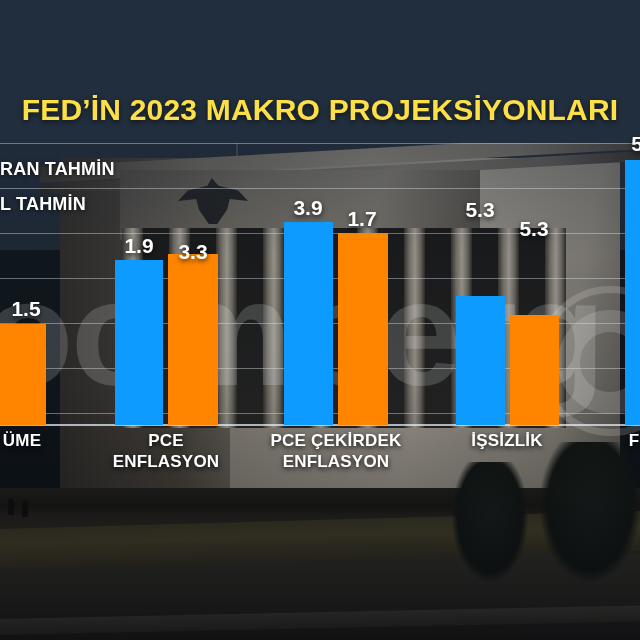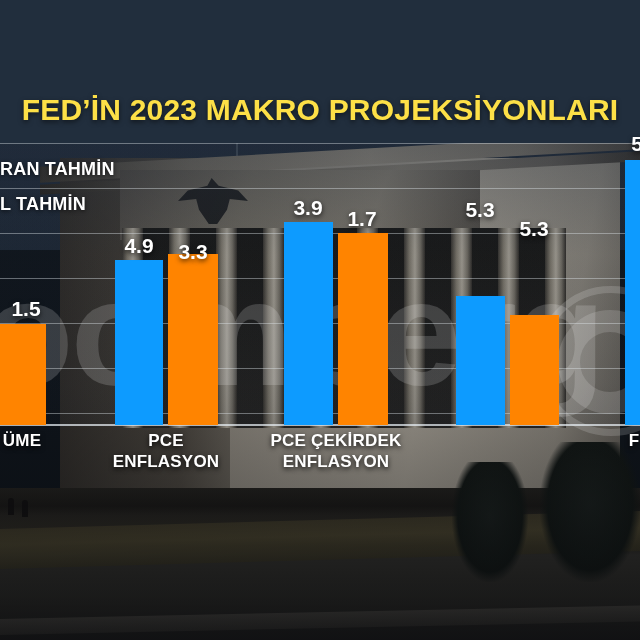--- a/index.html
+++ b/index.html
@@ -279,36 +279,37 @@
         <div class="legend-row">
           <span class="legend-swatch" style="background: rgb(255, 132, 0);"></span>
           <span class="legend-label">L TAHMİN</span>
         </div>
       </div>
 
     <div class="plot" id="plot">
         <div class="bar orange" style="left: 0px; width: 46px; height: 101px;"></div>
         <div class="barlabel" style="left: 0px; width: 52px; top: 297px;">1.5</div>
         <div class="bar blue" style="left: 115px; width: 48px; height: 165px;"></div>
-        <div class="barlabel" style="left: 113px; width: 52px; top: 234px;">4.9</div>
+        <div class="barlabel" style="left: 113px; width: 52px; top: 234px;">1.9</div>
         <div class="bar orange" style="left: 168px; width: 50px; height: 171px;"></div>
         <div class="barlabel" style="left: 167px; width: 52px; top: 240px;">3.3</div>
         <div class="bar blue" style="left: 284px; width: 49px; height: 203px;"></div>
         <div class="barlabel" style="left: 282px; width: 52px; top: 196px;">3.9</div>
         <div class="bar orange" style="left: 338px; width: 50px; height: 192px;"></div>
         <div class="barlabel" style="left: 336px; width: 52px; top: 207px;">1.7</div>
         <div class="bar blue" style="left: 456px; width: 49px; height: 129px;"></div>
         <div class="barlabel" style="left: 454px; width: 52px; top: 198px;">5.3</div>
         <div class="bar orange" style="left: 510px; width: 49px; height: 110px;"></div>
         <div class="barlabel" style="left: 508px; width: 52px; top: 217px;">5.3</div>
         <div class="bar blue" style="left: 625px; width: 48px; height: 265px;"></div>
         <div class="barlabel" style="left: 624px; width: 26px; top: 132px;">5</div>
       </div>
   </div>
 
   <div class="cats" id="cats">
       <div class="cat" style="left: -8px; width: 60px; top: 0px;">ÜME</div>
       <div class="cat" style="left: 106px; width: 120px; top: 0px;">PCE<br>ENFLASYON</div>
       <div class="cat" style="left: 262px; width: 148px; top: 0px;">PCE ÇEKİRDEK<br>ENFLASYON</div>
+      <div class="cat" style="left: 448px; width: 118px; top: 0px;">İŞSİZLİK</div>
       <div class="cat" style="left: 614px; width: 40px; top: 0px;">F</div>
     </div>
 
 </div>
 
 </body></html>

